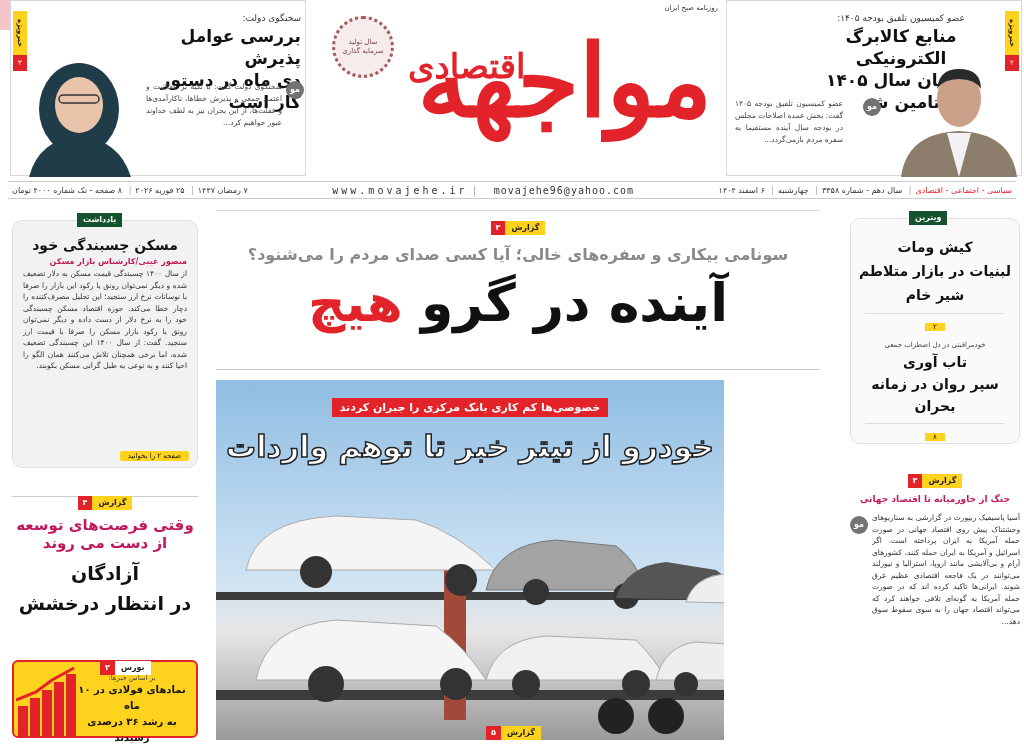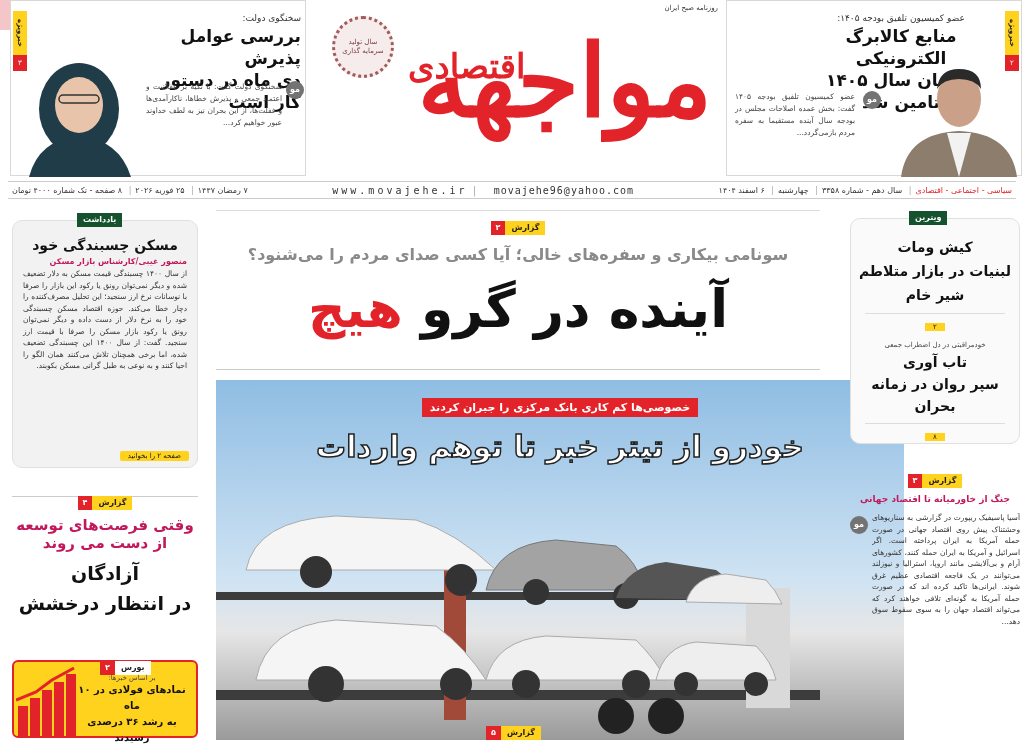--- a/index.html
+++ b/index.html
@@ -87,21 +87,21 @@
     <div class="lbl">خبرویژه</div>
     <div class="num">۲</div>
   </div>
   <div class="abs" style="top:12px;right:20px;width:200px;">
     <div class="kicker">عضو کمیسیون تلفیق بودجه ۱۴۰۵:</div>
     <div class="h1" style="margin-top:2px;">
       <div>منابع کالابرگ الکترونیکی</div>
       <div>تا پایان سال ۱۴۰۵ تامین شد</div>
     </div>
   </div>
-  <div class="abs" style="top:90px;left:8px;width:146px;display:flex;gap:8px;direction:ltr;">
+  <div class="abs" style="top:97px;left:8px;width:146px;display:flex;gap:20px;direction:ltr;">
     <div class="para" style="direction:rtl;">عضو کمیسیون تلفیق بودجه ۱۴۰۵ گفت: بخش عمده اصلاحات مجلس در بودجه سال آینده مستقیما به سفره مردم بازمی‌گردد...</div>
     <div class="logo-bullet">مو</div>
   </div>
   <div class="abs photo-box" style="top:52px;right:0;width:140px;height:124px;">
     <svg width="140" height="124" viewBox="0 0 140 124">
       <ellipse cx="78" cy="46" rx="22" ry="28" fill="#caa088"></ellipse>
       <path d="M56 36 Q58 16 78 16 Q100 16 100 36 Q94 26 78 26 Q62 26 56 36Z" fill="#2a2a2a"></path>
       <path d="M20 124 Q26 80 78 78 Q130 80 136 124 Z" fill="#8c7d6c"></path>
       <path d="M66 80 L78 124 L90 80 Z" fill="#f2f2f2"></path>
     </svg>
@@ -179,27 +179,27 @@
 </div>
 
 <div class="abs" style="top:210px;left:216px;width:604px;height:160px;border-top:1px solid #ddd;border-bottom:1px solid #ccc;">
   <div style="text-align:center;margin-top:4px;">
     <span class="tag">
       <span class="lbl">گزارش</span>
       <span class="num">۲</span>
     </span>
   </div>
   <div class="gray" style="text-align:center;font-size:16px;font-weight:bold;margin-top:10px;color:#8a8a8a;">سونامی بیکاری و سفره‌های خالی؛ آیا کسی صدای مردم را می‌شنود؟</div>
-  <div class="bigbold" style="font-size:52px;line-height:74px;margin-top:8px;">
+  <div class="bigbold" style="font-size:52px;line-height:74px;margin-top:2px;">
     <span style="color:#111;">آینده در گرو</span>
     <span class="red">هیچ</span>
   </div>
 </div>
 
-<div class="abs photo-box" style="top:380px;left:216px;width:688px;height:360px;background:linear-gradient(#8fbde3,#cfe3f3 55%,#e6e6e6 70%,#9a9a9a);">
+<div class="abs photo-box" style="top:380px;left:216px;width:508px;height:360px;background:linear-gradient(#8fbde3,#cfe3f3 55%,#e6e6e6 70%,#9a9a9a);">
 
   <svg class="abs" style="top:100px;left:0;" width="604" height="260" viewBox="0 0 604 260">
     <rect x="0" y="112" width="560" height="8" fill="#3c3c3c"></rect>
     <rect x="0" y="210" width="604" height="10" fill="#3c3c3c"></rect>
     <rect x="228" y="90" width="22" height="150" fill="#a24a3a"></rect>
     <rect x="530" y="108" width="44" height="120" fill="#d9d9d9"></rect>
 
     <path d="M30 90 Q40 40 120 36 L200 40 Q240 52 280 90 Z" fill="#f5f5f5" stroke="#aaa"></path>
     <circle cx="100" cy="92" r="16" fill="#333"></circle>
       <circle cx="245" cy="100" r="16" fill="#333"></circle>

